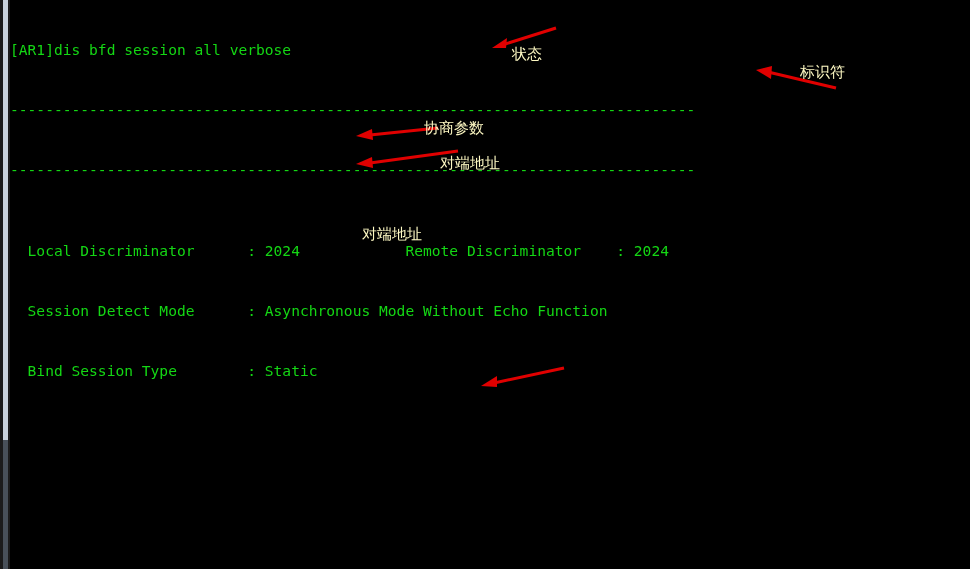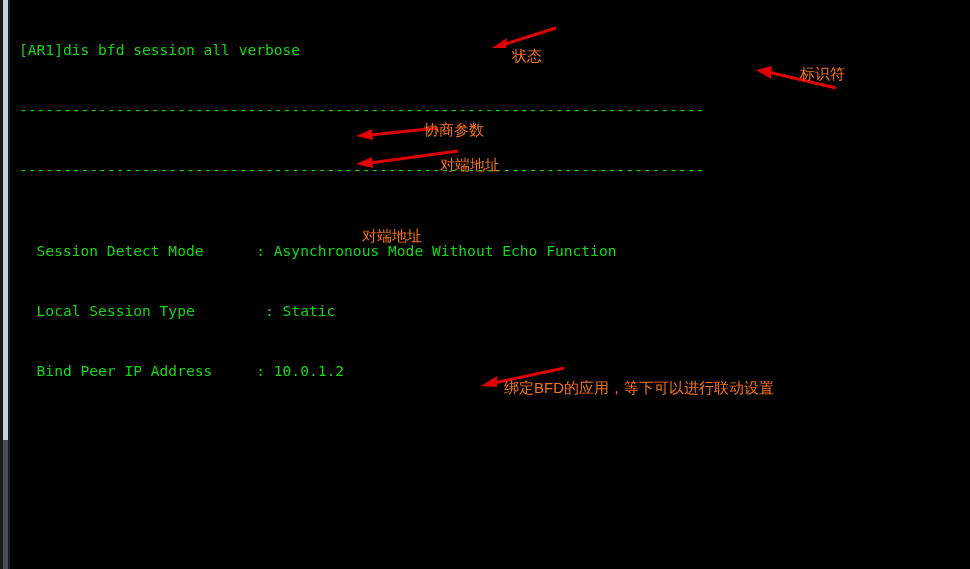--- a/index.html
+++ b/index.html
@@ -41,34 +41,33 @@
   
   #term {
     position: absolute;
     left: 10px; top: 0;
     width: 884px; height: 569px;
     color: #14d714;
     font-size: 14.6px;
     line-height: 20.05px;
     white-space: pre;
     letter-spacing: 0px;
-    padding-left: 9px;
   }
   .ln {
     display: block;
     height: 20.05px;
     color: #14d714;
   }
   .sep { color: #14d714; }
 
   
   .anno {
     position: absolute;
-    color: #f97316;
-    font-family: Liberation Sans, sans-serif;
+    color: #fef9c3;
+    font-family: Liberation Mono, monospace;
     font-size: 15px;
     line-height: 1;
     white-space: nowrap;
     font-weight: 400;
   }
   .arrow {
     position: absolute;
     pointer-events: none;
   }
 </style>
@@ -79,23 +78,23 @@
 
   <div id="left-edge"></div>
   <div id="scroll-track"></div>
   <div id="scroll-thumb"></div>
 
   <div id="term">
     <span class="ln">[AR1]dis bfd session all verbose</span>
     <span class="ln sep">------------------------------------------------------------------------------</span>
     <span class="ln sep">------------------------------------------------------------------------------</span>
 
+    <span class="ln">  Local Discriminator      : 2024            Remote Discriminator    : 2024</span>
     <span class="ln">  Session Detect Mode      : Asynchronous Mode Without Echo Function</span>
-    <span class="ln">  Local Session Type        : Static</span>
-    <span class="ln">  Bind Peer IP Address     : 10.0.1.2</span>
+    <span class="ln">  Bind Session Type        : Static</span>
     
     
     
     
     
     
     
     
     
     
@@ -142,15 +141,14 @@
   <div class="anno" style="left:512px; top:48px;">状态</div>
 
   <div class="anno" style="left:800px; top:66px;">标识符</div>
 
   <div class="anno" style="left:424px; top:122px;">协商参数</div>
 
   <div class="anno" style="left:440px; top:157px;">对端地址</div>
 
   <div class="anno" style="left:362px; top:228px;">对端地址</div>
 
-  <div class="anno" style="left:504px; top:380px;">绑定BFD的应用，等下可以进行联动设置</div>
 
 </div>
 
 </body></html>

